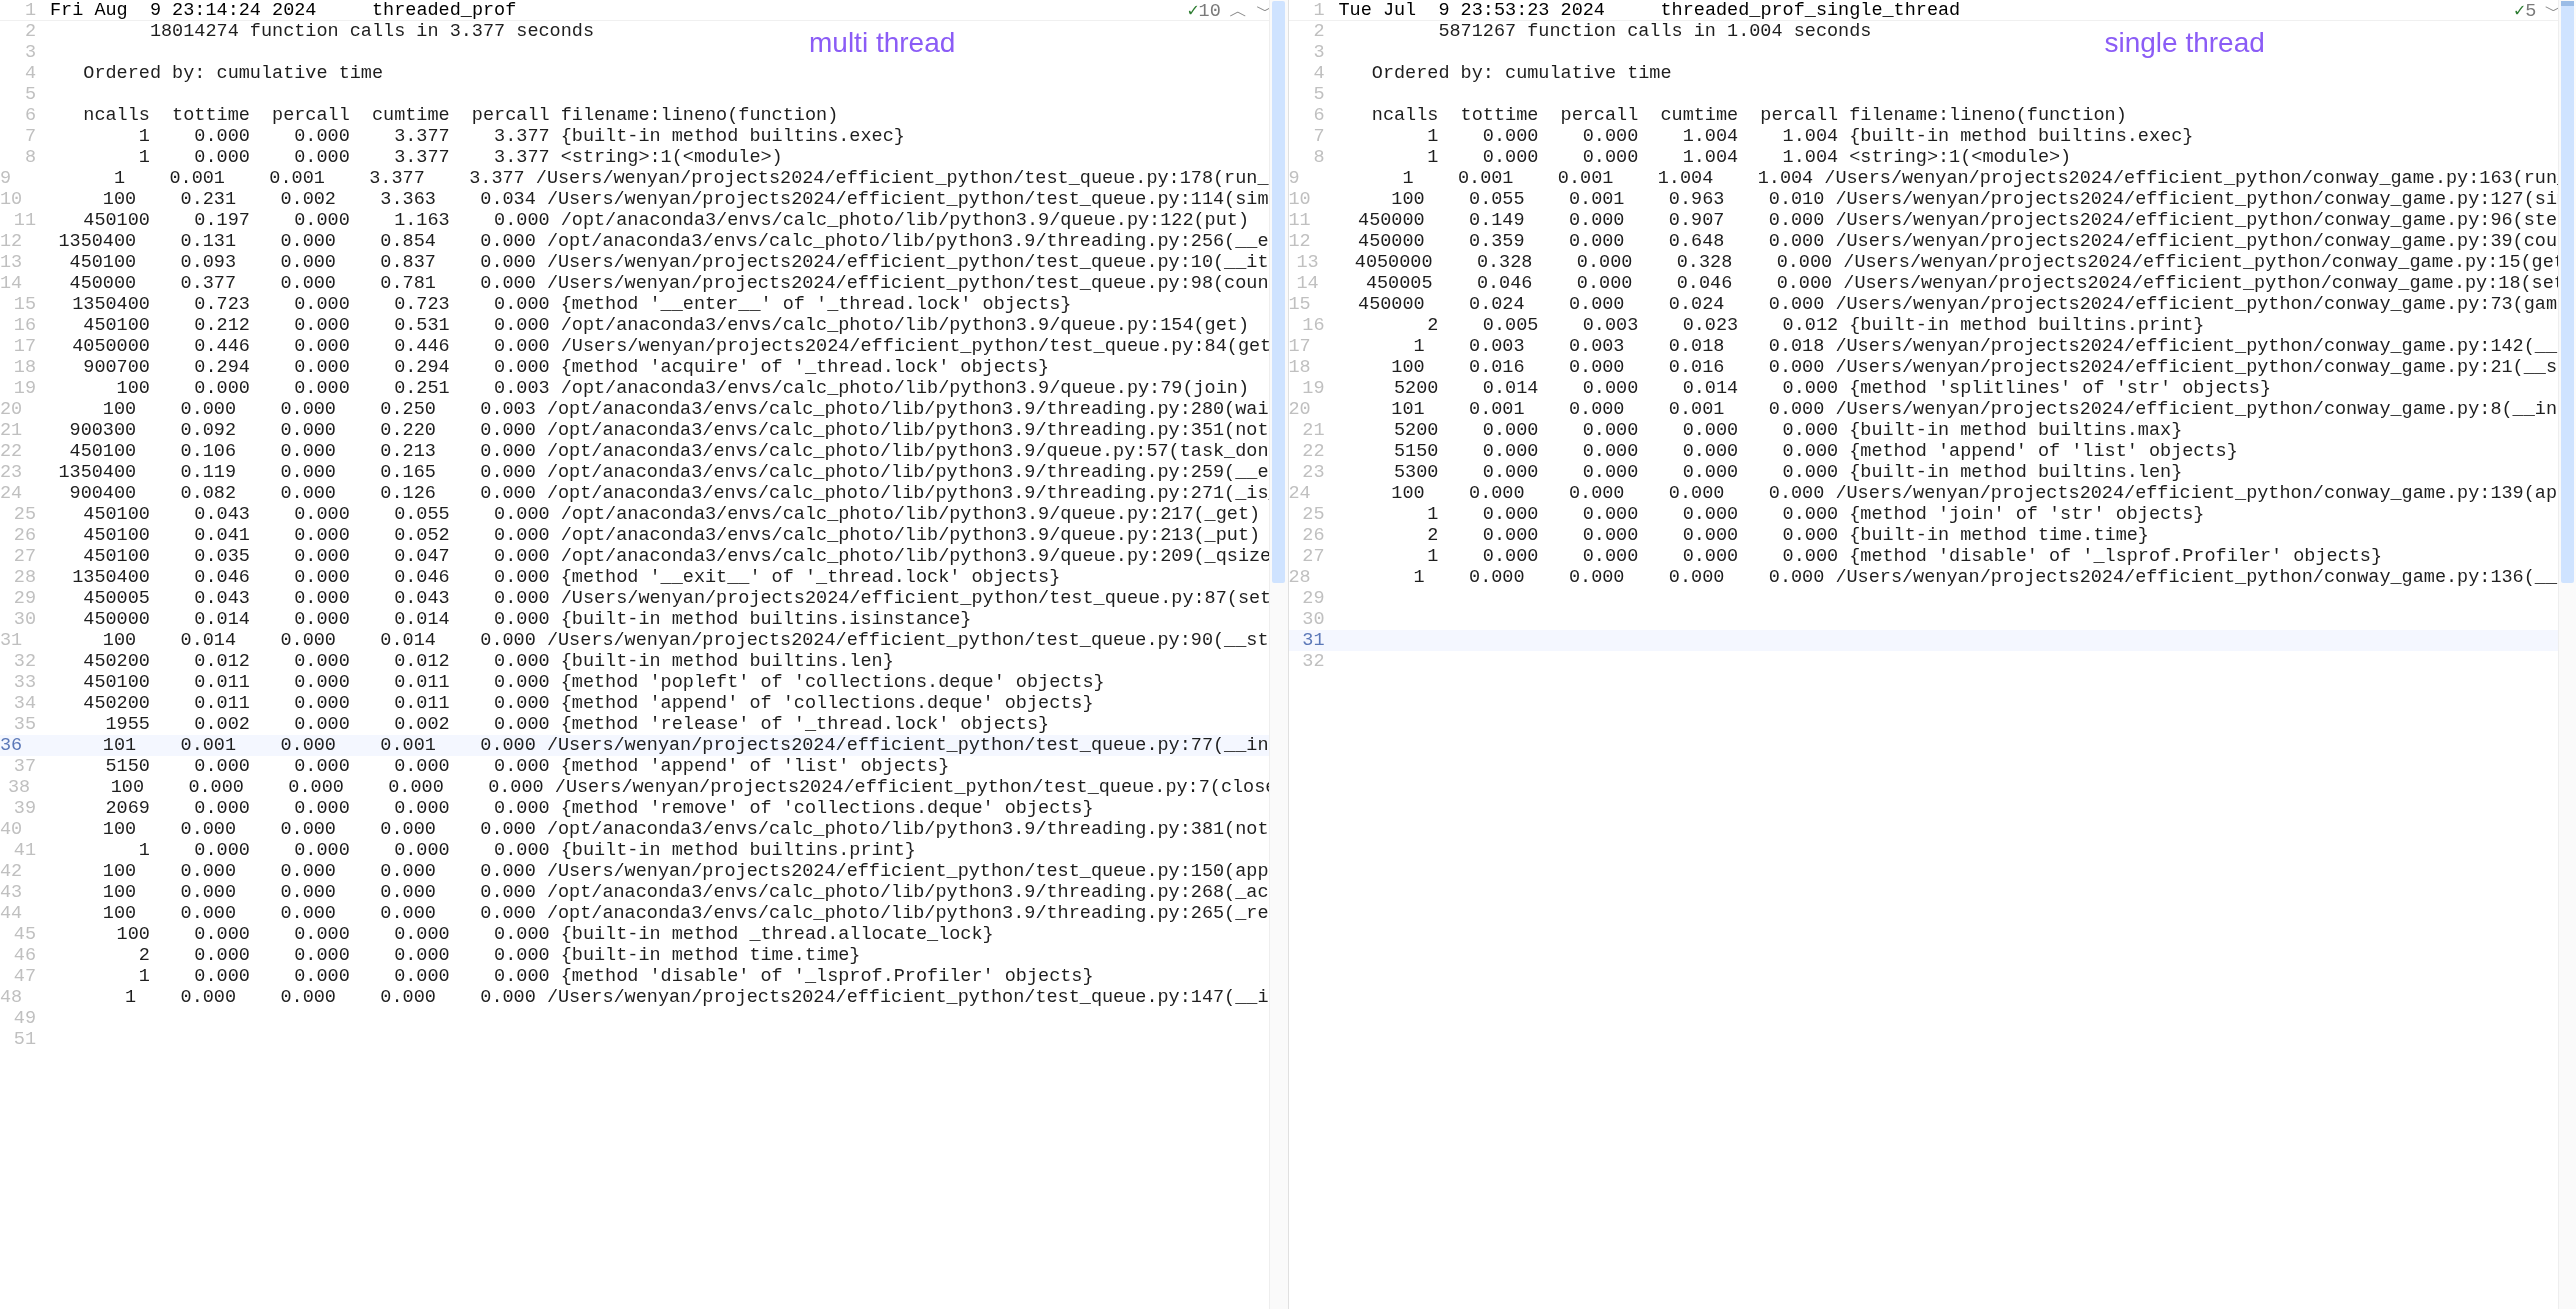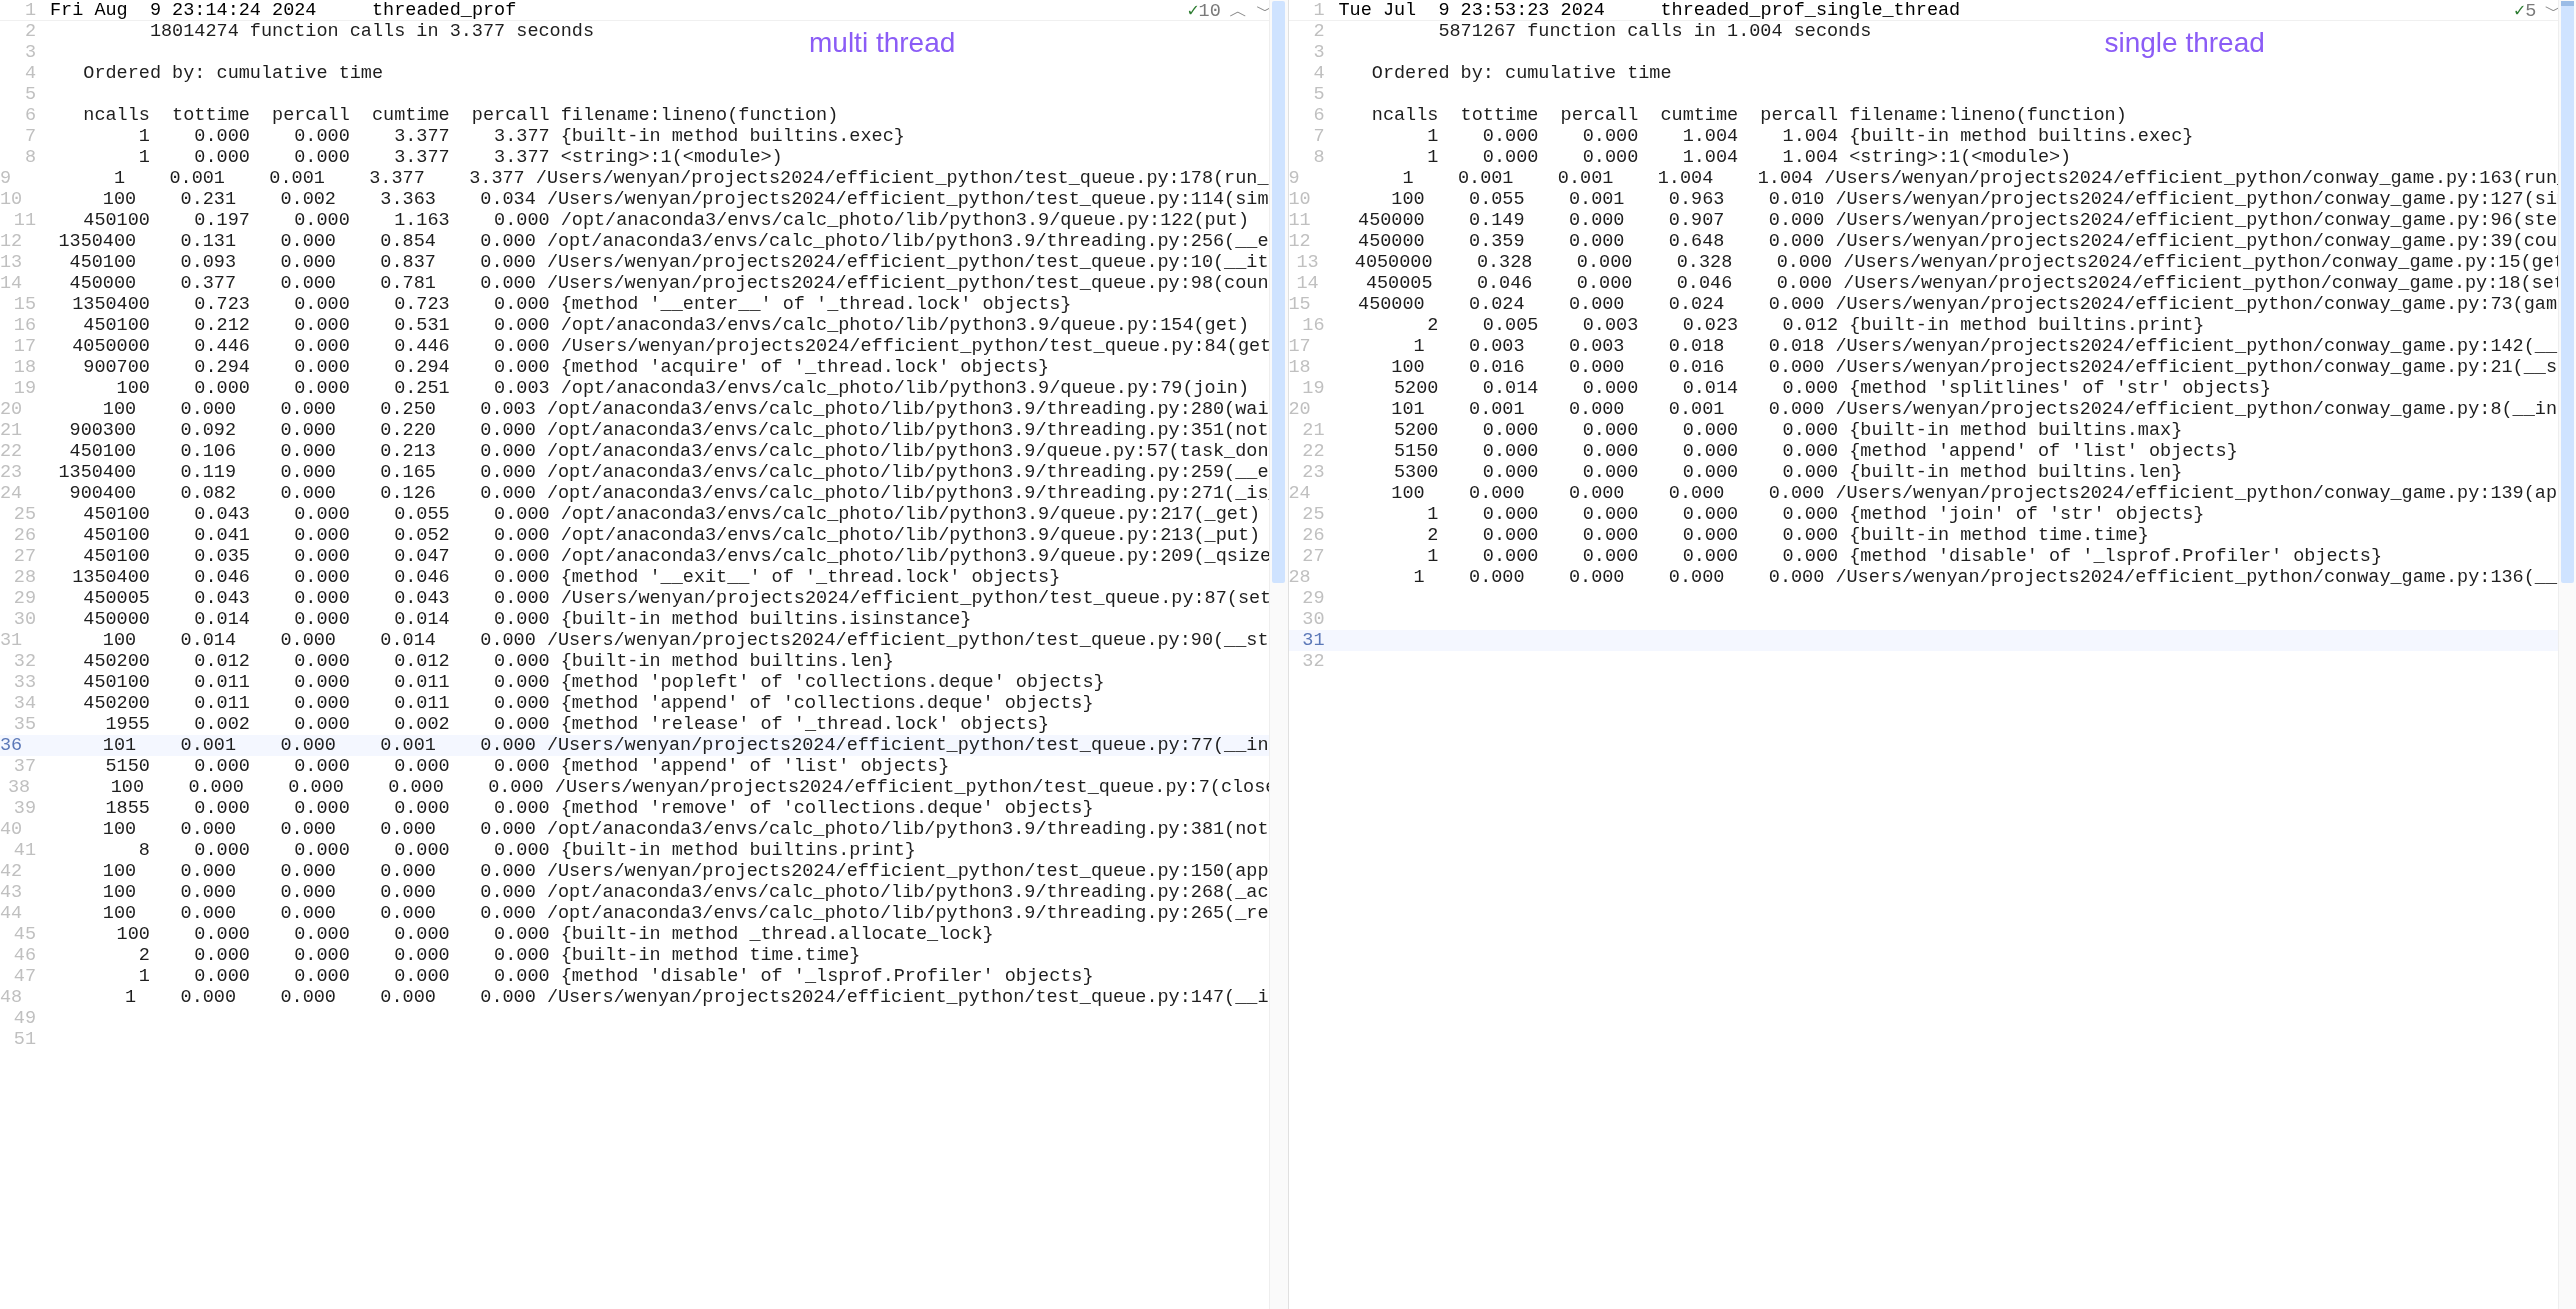--- a/index.html
+++ b/index.html
@@ -155,23 +155,23 @@
         <div class="line"><div class="gutter">29</div><div class="code">   450005    0.043    0.000    0.043    0.000 /Users/wenyan/projects2024/efficient_python/test_queue.py:87(set)</div></div>
         <div class="line"><div class="gutter">30</div><div class="code">   450000    0.014    0.000    0.014    0.000 {built-in method builtins.isinstance}</div></div>
         <div class="line"><div class="gutter">31</div><div class="code">      100    0.014    0.000    0.014    0.000 /Users/wenyan/projects2024/efficient_python/test_queue.py:90(__str__)</div></div>
         <div class="line"><div class="gutter">32</div><div class="code">   450200    0.012    0.000    0.012    0.000 {built-in method builtins.len}</div></div>
         <div class="line"><div class="gutter">33</div><div class="code">   450100    0.011    0.000    0.011    0.000 {method 'popleft' of 'collections.deque' objects}</div></div>
         <div class="line"><div class="gutter">34</div><div class="code">   450200    0.011    0.000    0.011    0.000 {method 'append' of 'collections.deque' objects}</div></div>
         <div class="line"><div class="gutter">35</div><div class="code">     1955    0.002    0.000    0.002    0.000 {method 'release' of '_thread.lock' objects}</div></div>
         <div class="line highlight-current"><div class="gutter">36</div><div class="code">      101    0.001    0.000    0.001    0.000 /Users/wenyan/projects2024/efficient_python/test_queue.py:77(__init__)</div></div>
         <div class="line"><div class="gutter">37</div><div class="code">     5150    0.000    0.000    0.000    0.000 {method 'append' of 'list' objects}</div></div>
         <div class="line"><div class="gutter">38</div><div class="code">      100    0.000    0.000    0.000    0.000 /Users/wenyan/projects2024/efficient_python/test_queue.py:7(close)</div></div>
-        <div class="line"><div class="gutter">39</div><div class="code">     1855    0.000    0.000    0.000    0.000 {method 'remove' of 'collections.deque' objects}</div></div>
+        <div class="line"><div class="gutter">39</div><div class="code">     2069    0.000    0.000    0.000    0.000 {method 'remove' of 'collections.deque' objects}</div></div>
         <div class="line"><div class="gutter">40</div><div class="code">      100    0.000    0.000    0.000    0.000 /opt/anaconda3/envs/calc_photo/lib/python3.9/threading.py:381(notify_all)</div></div>
-        <div class="line"><div class="gutter">41</div><div class="code">        8    0.000    0.000    0.000    0.000 {built-in method builtins.print}</div></div>
+        <div class="line"><div class="gutter">41</div><div class="code">        1    0.000    0.000    0.000    0.000 {built-in method builtins.print}</div></div>
         <div class="line"><div class="gutter">42</div><div class="code">      100    0.000    0.000    0.000    0.000 /Users/wenyan/projects2024/efficient_python/test_queue.py:150(append)</div></div>
         <div class="line"><div class="gutter">43</div><div class="code">      100    0.000    0.000    0.000    0.000 /opt/anaconda3/envs/calc_photo/lib/python3.9/threading.py:268(_acquire_restore)</div></div>
         <div class="line"><div class="gutter">44</div><div class="code">      100    0.000    0.000    0.000    0.000 /opt/anaconda3/envs/calc_photo/lib/python3.9/threading.py:265(_release_save)</div></div>
         <div class="line"><div class="gutter">45</div><div class="code">      100    0.000    0.000    0.000    0.000 {built-in method _thread.allocate_lock}</div></div>
         <div class="line"><div class="gutter">46</div><div class="code">        2    0.000    0.000    0.000    0.000 {built-in method time.time}</div></div>
         <div class="line"><div class="gutter">47</div><div class="code">        1    0.000    0.000    0.000    0.000 {method 'disable' of '_lsprof.Profiler' objects}</div></div>
         <div class="line"><div class="gutter">48</div><div class="code">        1    0.000    0.000    0.000    0.000 /Users/wenyan/projects2024/efficient_python/test_queue.py:147(__init__)</div></div>
         <div class="line"><div class="gutter">49</div><div class="code"></div></div>
         <div class="line"><div class="gutter">51</div><div class="code"></div></div>
       </div>

